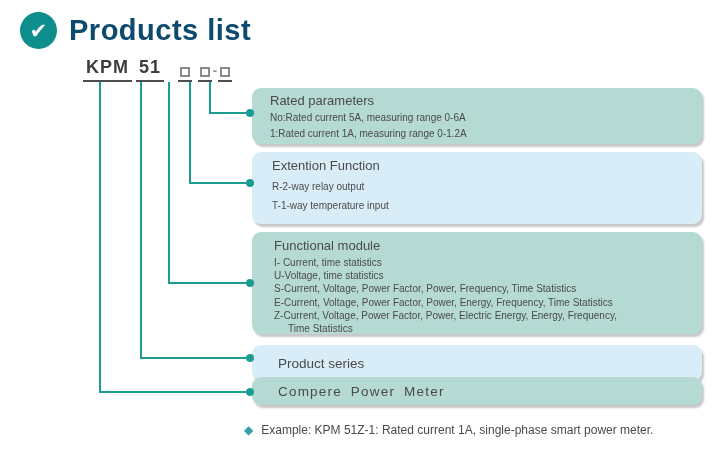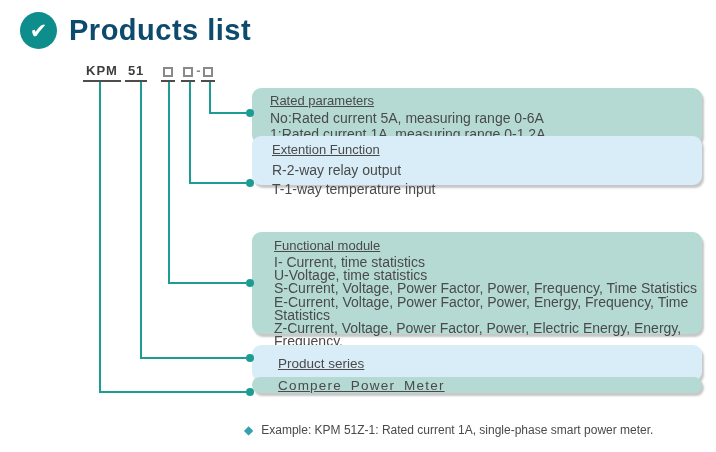--- a/index.html
+++ b/index.html
@@ -50,21 +50,21 @@
     display: flex;
     align-items: flex-end;
   }
   .mc-seg {
     display: inline-flex;
     align-items: flex-end;
     justify-content: center;
     border-bottom: 2px solid #4d4d4d;
   }
   .mc-text {
-    font-size: 13px;
+    font-size: 18px;
     font-weight: bold;
     color: #3d3d3d;
     letter-spacing: 1px;
     padding: 0 3px 2px 3px;
   }
   .mc-brand { margin-right: 4px; }
   .mc-series { margin-right: 14px; }
   .mc-sq-seg { width: 14px; padding-bottom: 3px; }
   .mc-sq1 { margin-right: 6px; }
   .ph-square {
@@ -99,47 +99,46 @@
     width: 450px;
     border-radius: 9px;
     box-shadow: 2px 3px 2px rgba(130,130,130,0.45);
     z-index: 2;
   }
   .callout.teal { background: #b5dad4; }
   .callout.blue { background: #d9edf8; }
   .callout-title {
     font-size: 13px;
     color: #4a4a4a;
-    text-decoration: underline;
   }
   .callout-line {
-    font-size: 14px;
+    font-size: 10px;
     color: #4a4a4a;
   }
 
   .box-rated { top: 88px; height: 56px; padding: 5px 0 0 18px; }
   .box-rated .callout-title { margin-bottom: 2px; }
   .box-rated .callout-line { line-height: 16px; }
 
-  .box-ext { top: 136px; height: 49px; padding: 6px 0 0 20px; }
+  .box-ext { top: 152px; height: 72px; padding: 6px 0 0 20px; }
   .box-ext .callout-title { margin-bottom: 4px; }
   .ext-cols { display: flex; }
   .ext-col-left { width: 186px; }
   .ext-col-right { flex: 1; }
   .box-ext .callout-line { line-height: 19px; }
 
   .box-func { top: 232px; height: 102px; padding: 6px 0 0 22px; }
   .box-func .callout-title { margin-bottom: 3px; }
   .box-func .callout-line { line-height: 13.2px; }
   .box-func .indent { padding-left: 14px; }
 
   .box-series { top: 345px; height: 36px; display: flex; align-items: center; padding-left: 26px; }
   .box-series .callout-title { font-size: 13.5px; }
 
-  .box-meter { top: 377px; height: 16px; display: flex; align-items: center; padding-left: 26px; }
+  .box-meter { top: 377px; height: 28px; display: flex; align-items: center; padding-left: 26px; }
   .box-meter .callout-title { font-size: 13.5px; letter-spacing: 1.2px; word-spacing: 4px; }
 
   
   .example-row {
     position: absolute;
     top: 423px; left: 244px;
     display: flex;
     align-items: center;
     gap: 8px;
   }

